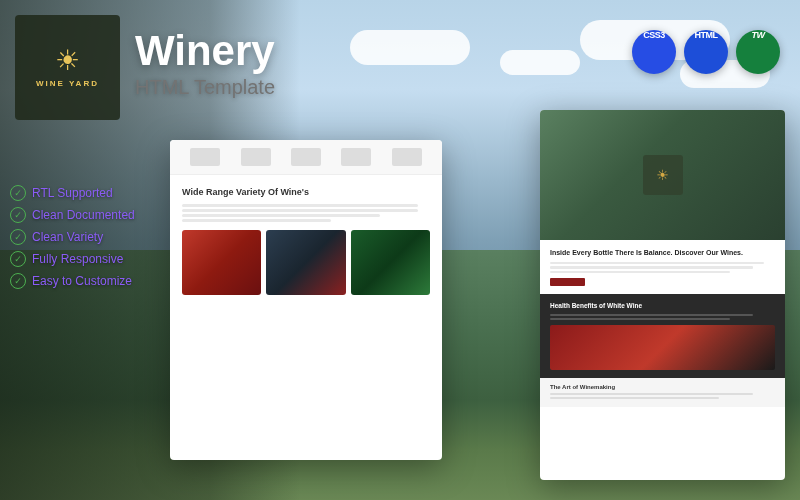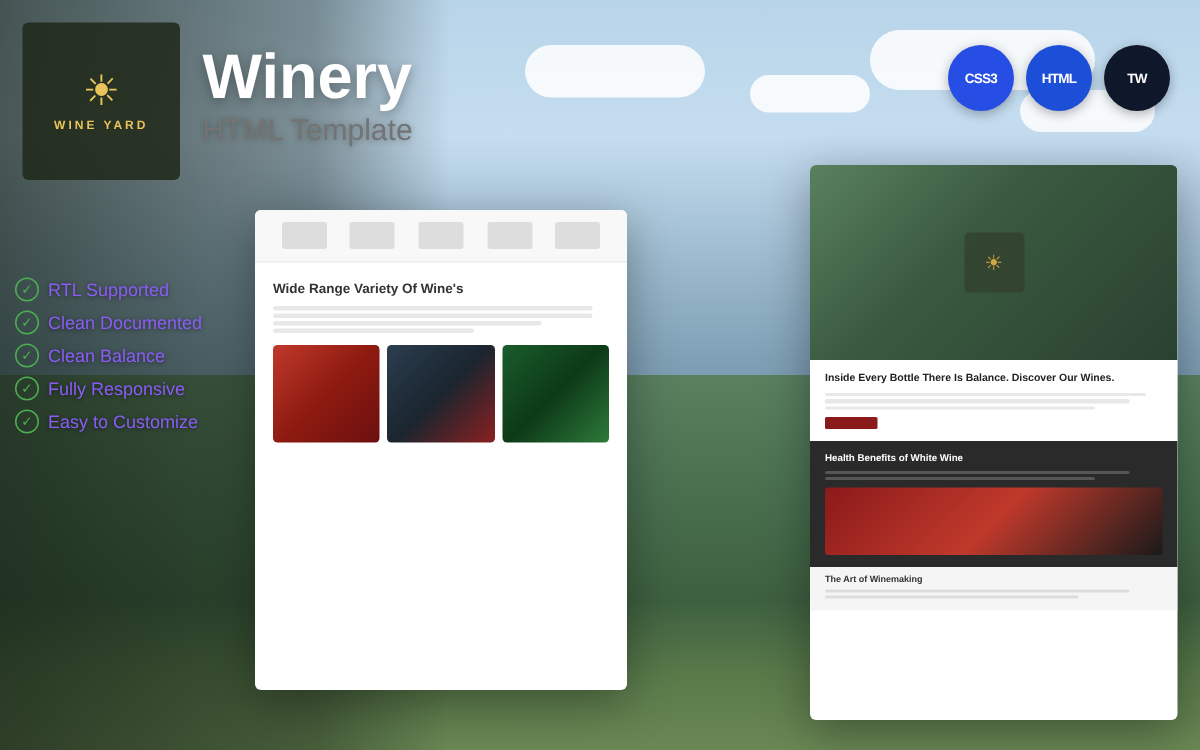--- a/index.html
+++ b/index.html
@@ -121,31 +121,31 @@
       display: flex;
       gap: 8px;
       align-items: center;
     }
 
     .tech-badge {
       width: 44px;
       height: 44px;
       border-radius: 50%;
       display: flex;
-      align-items: center;
+      align-items: flex-start;
       justify-content: center;
       font-size: 10px;
       font-weight: bold;
       color: white;
       box-shadow: 0 2px 8px rgba(0,0,0,0.3);
     }
 
     .badge-css3 { background: #264de4; }
     .badge-html5 { background: #1d4ed8; }
-    .badge-tailwind { background: #0f172a; }
+    .badge-tailwind { background: #15803d; font-style: italic; }
 
     
     .feature-list {
       position: absolute;
       top: 185px;
       left: 10px;
       display: flex;
       flex-direction: column;
       gap: 6px;
     }
@@ -175,21 +175,21 @@
       color: #8b5cf6;
       text-shadow: 0 1px 3px rgba(0,0,0,0.5);
       font-weight: 500;
     }
 
     
     .preview-card-left {
       position: absolute;
       top: 140px;
       left: 170px;
-      width: 248px;
+      width: 272px;
       height: 320px;
       background: #fff;
       border-radius: 4px;
       box-shadow: 0 8px 32px rgba(0,0,0,0.35);
       overflow: hidden;
     }
 
     .preview-header-bar {
       height: 35px;
       background: #f8f8f8;
@@ -418,21 +418,21 @@
     <div class="feature-item">
       <div class="check-icon">✓</div>
       <span class="feature-text">RTL Supported</span>
     </div>
     <div class="feature-item">
       <div class="check-icon">✓</div>
       <span class="feature-text">Clean Documented</span>
     </div>
     <div class="feature-item">
       <div class="check-icon">✓</div>
-      <span class="feature-text">Clean Balance</span>
+      <span class="feature-text">Clean Variety</span>
     </div>
     <div class="feature-item">
       <div class="check-icon">✓</div>
       <span class="feature-text">Fully Responsive</span>
     </div>
     <div class="feature-item">
       <div class="check-icon">✓</div>
       <span class="feature-text">Easy to Customize</span>
     </div>
   </div>

